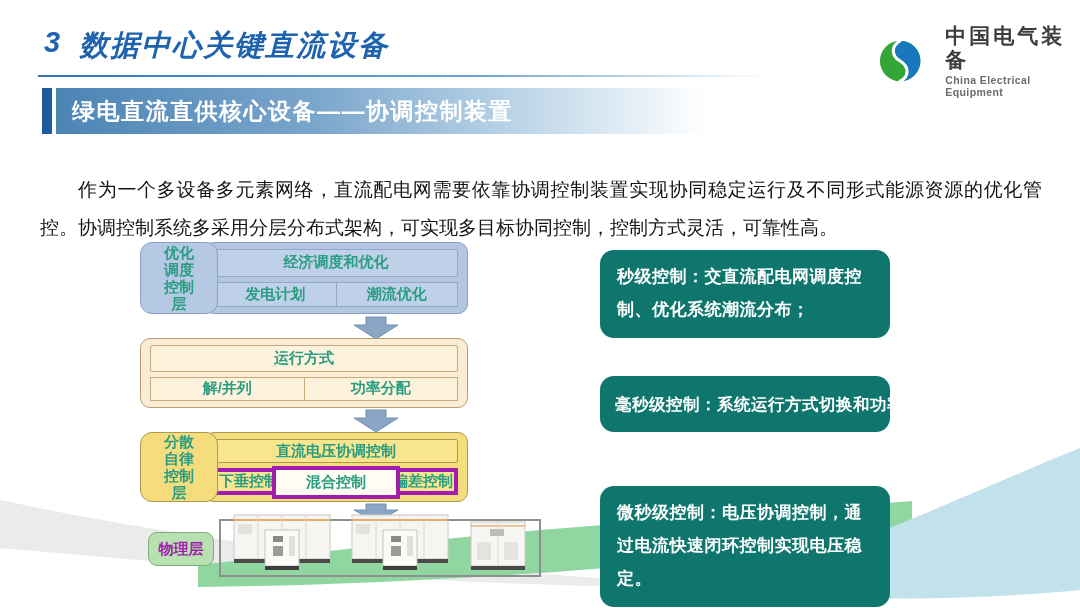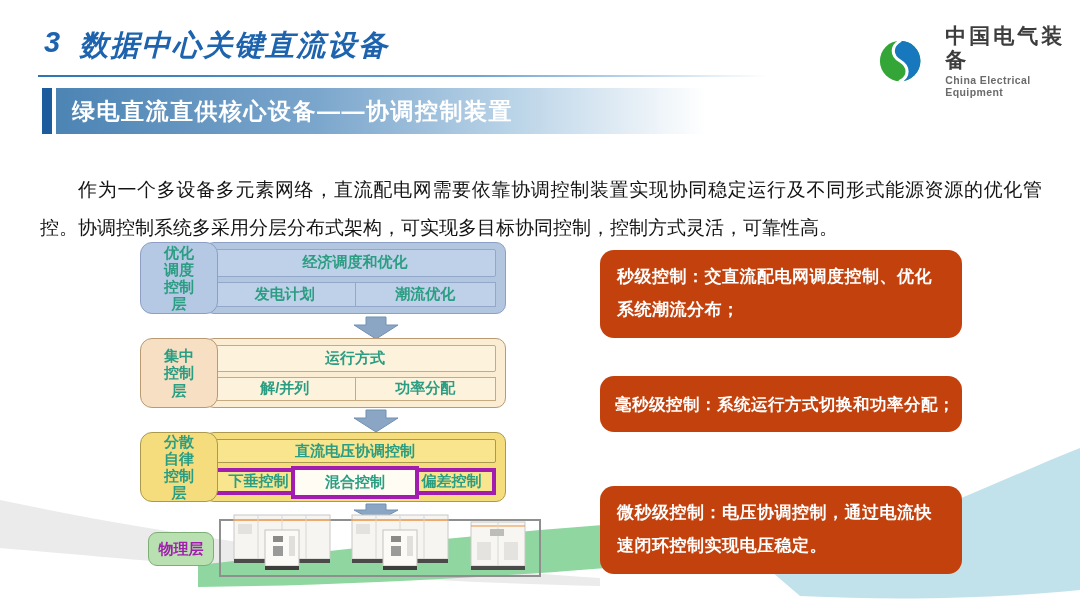--- a/index.html
+++ b/index.html
@@ -29,21 +29,21 @@
     background:linear-gradient(90deg,#4c84b4 0%, #7ba6cc 40%, #b9d3e7 70%, rgba(255,255,255,0) 100%);
   }
   
   .intro{
     position:absolute; left:40px; top:152px; width:1002px;
     font-size:19px; line-height:2.0; color:#141414; text-indent:2em; text-align:justify;
   }
   
   .waves{ position:absolute; left:0; top:0; width:1080px; height:608px; z-index:0; }
   
-  .layer{ position:absolute; left:140px; width:366px; display:flex; z-index:1; }
+  .layer{ position:absolute; left:140px; width:328px; display:flex; z-index:1; }
   .layer-label{
     width:78px; box-sizing:border-box; padding:0 21px; margin-right:-14px; z-index:2;
     border-radius:12px; display:flex; align-items:center; justify-content:center; text-align:center;
     font-size:15px; font-weight:bold; color:#2a9d82; line-height:1.15;
   }
   .layer-box{
     flex:1; box-sizing:border-box; border-radius:10px; padding:6px 9px;
     display:flex; flex-direction:column; gap:5px; z-index:1;
   }
   .cell{
@@ -87,22 +87,22 @@
   .phys-box{
     position:absolute; left:219px; top:519px; width:322px; height:58px; z-index:1;
     border:2px solid #8f8f8f; box-sizing:border-box; background:transparent;
     display:flex; align-items:flex-end; justify-content:space-between; padding:0 12px 3px;
   }
   
   .down-arrow{ position:absolute; left:352px; z-index:1; }
   .a1{ top:316px; } .a2{ top:409px; } .a3{ top:503px; }
   
   .callout{
-    position:absolute; left:600px; width:362px; box-sizing:border-box; z-index:1;
-    background:#c2410c; border-radius:14px; color:#ffffff;
+    position:absolute; left:600px; width:290px; box-sizing:border-box; z-index:1;
+    background:#0f766e; border-radius:14px; color:#ffffff;
     font-size:17px; font-weight:bold; line-height:1.95; letter-spacing:0.5px;
     padding:10px 17px 12px;
   }
   .c1{ top:250px; min-height:70px; }
   .c2{ top:376px; min-height:54px; padding:12px 15px; white-space:nowrap; font-size:16.5px; }
   .c3{ top:486px; min-height:78px; }
 </style>
 </head>
 <body>
 
@@ -148,21 +148,20 @@
         <div class="cell">潮流优化</div>
       </div>
     </div>
   </div>
 
   <svg class="down-arrow a1" width="48" height="24" viewBox="0 0 48 24">
     <path d="M14,1 L34,1 L34,9 L46,9 L24,23 L2,9 L14,9 Z" fill="#8ba6c5" stroke="#7090b2" stroke-width="1"></path>
   </svg>
 
   <div class="layer l2">
-    <div class="layer-label">集中控制层</div>
     <div class="layer-box">
       <div class="cell main-cell">运行方式</div>
       <div class="sub-row">
         <div class="cell">解/并列</div>
         <div class="cell">功率分配</div>
       </div>
     </div>
   </div>
 
   <svg class="down-arrow a2" width="48" height="24" viewBox="0 0 48 24">

